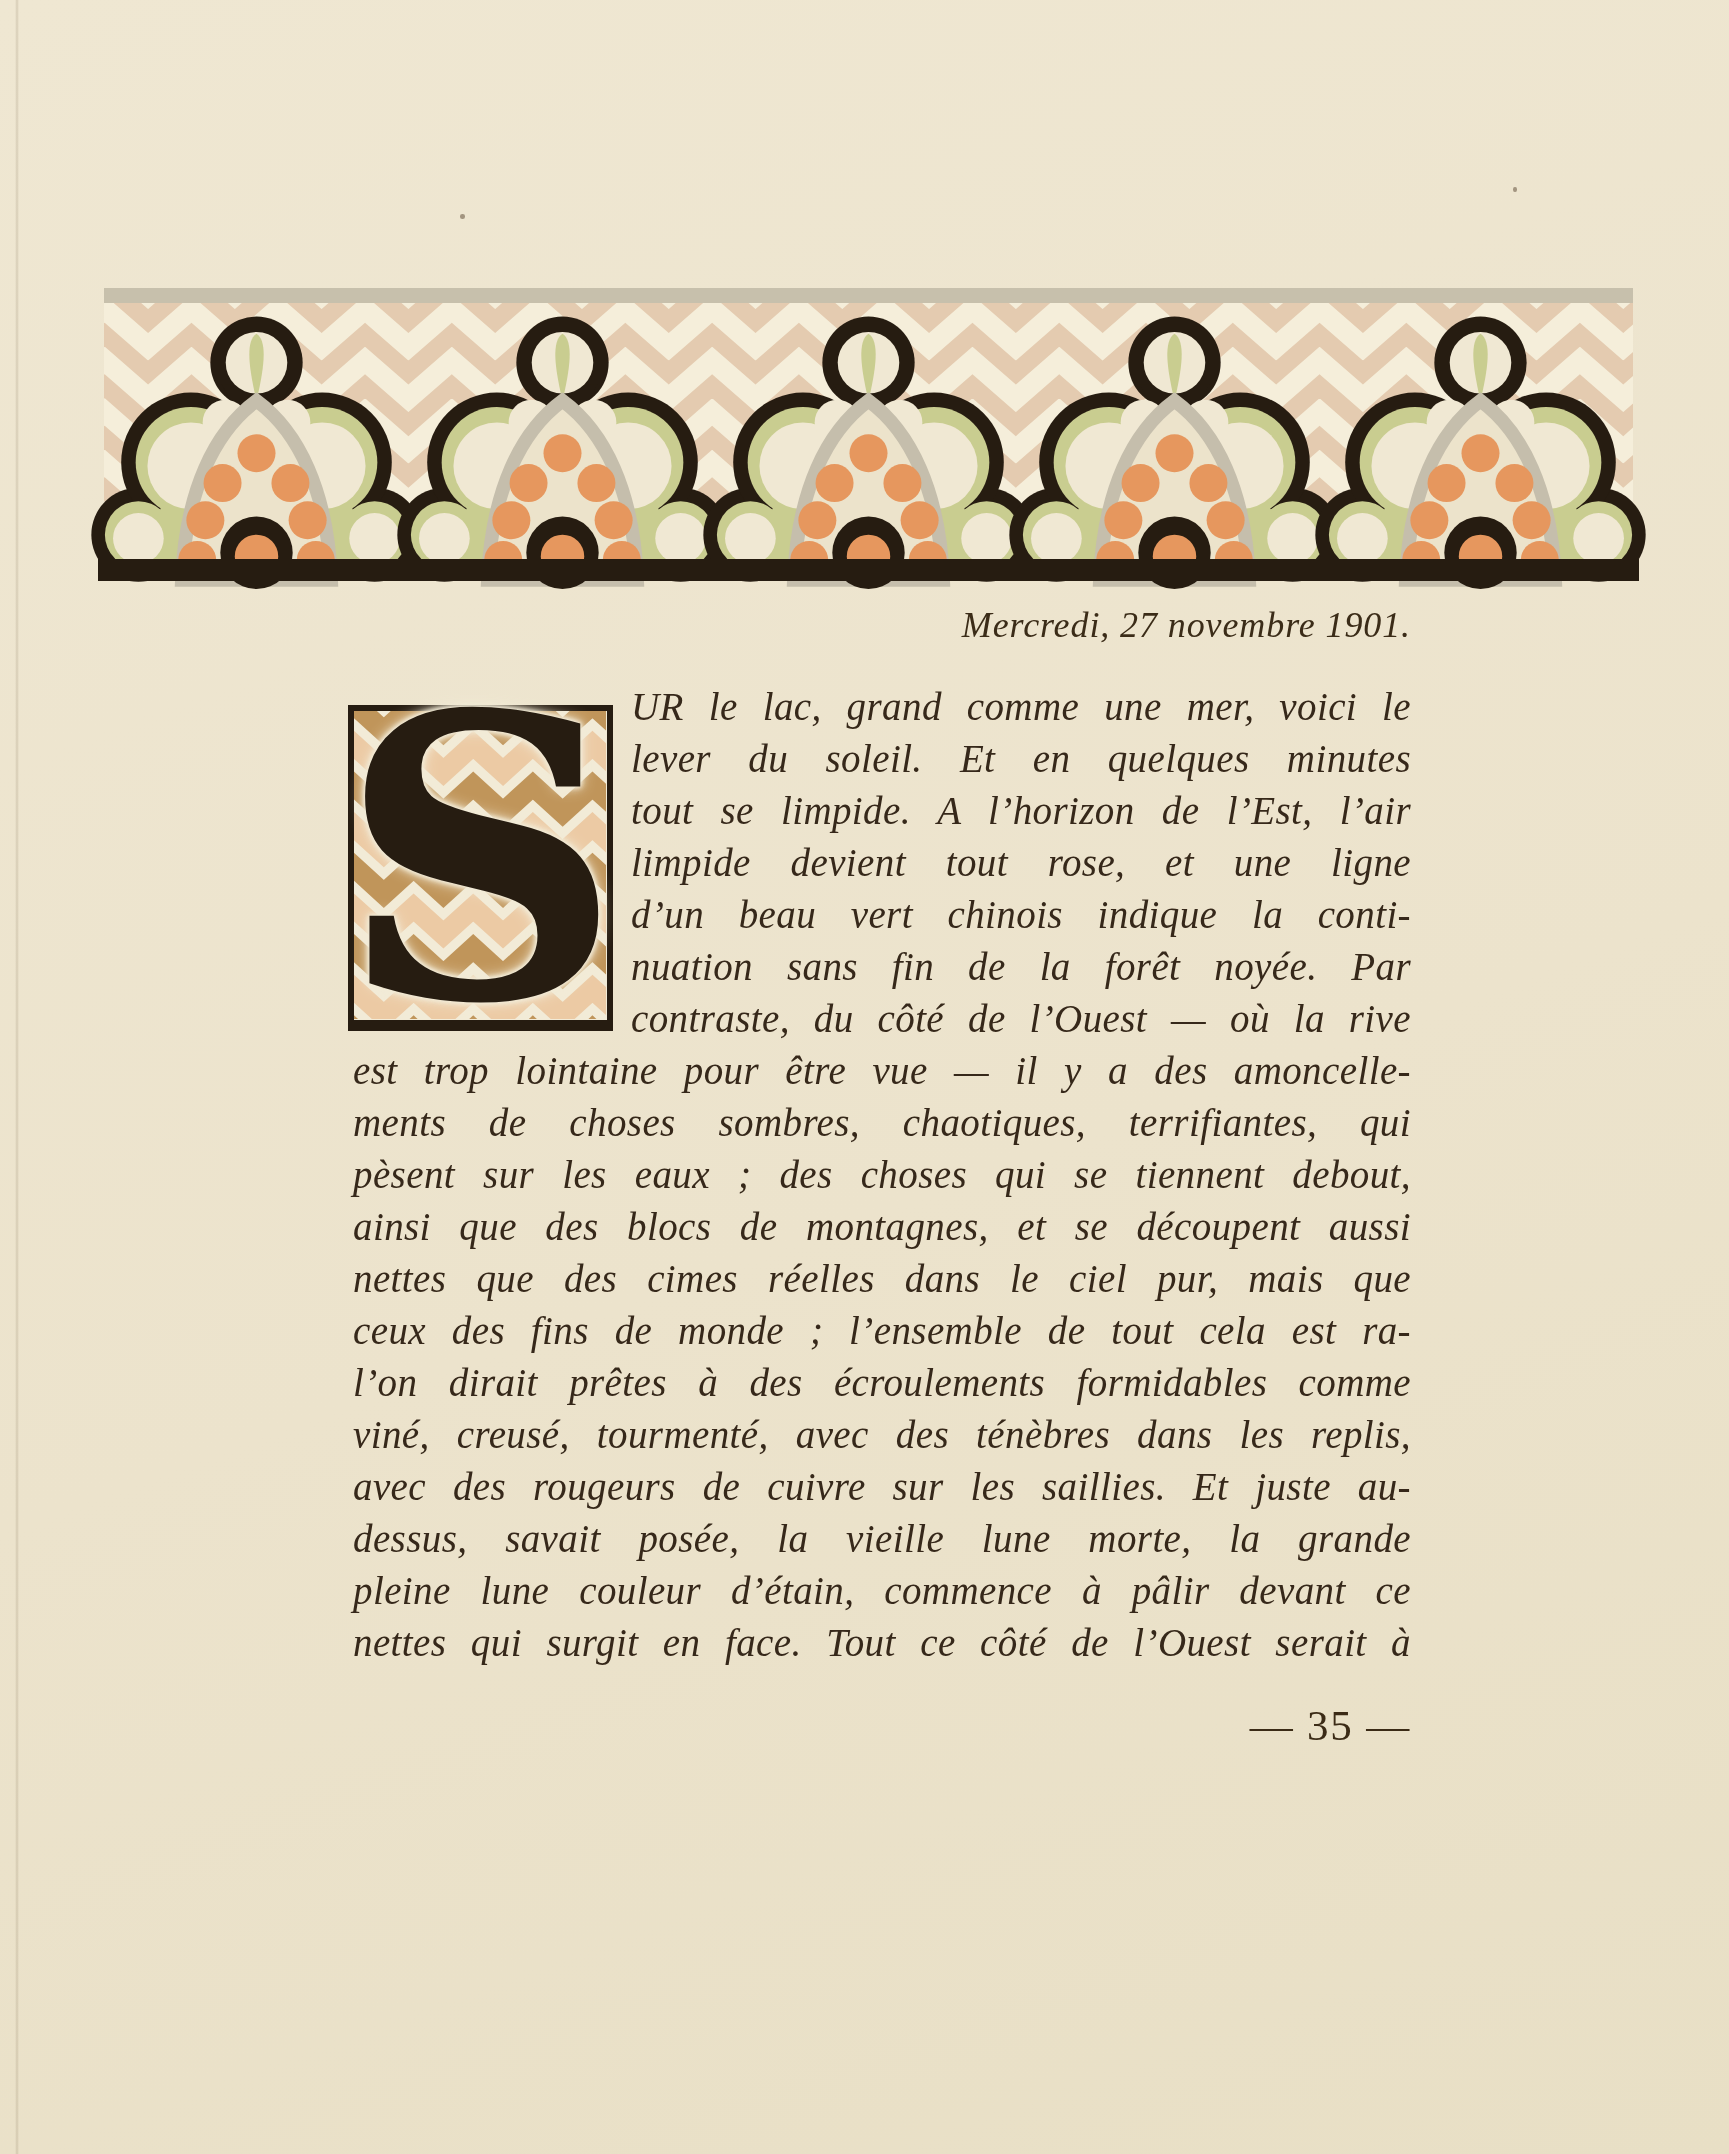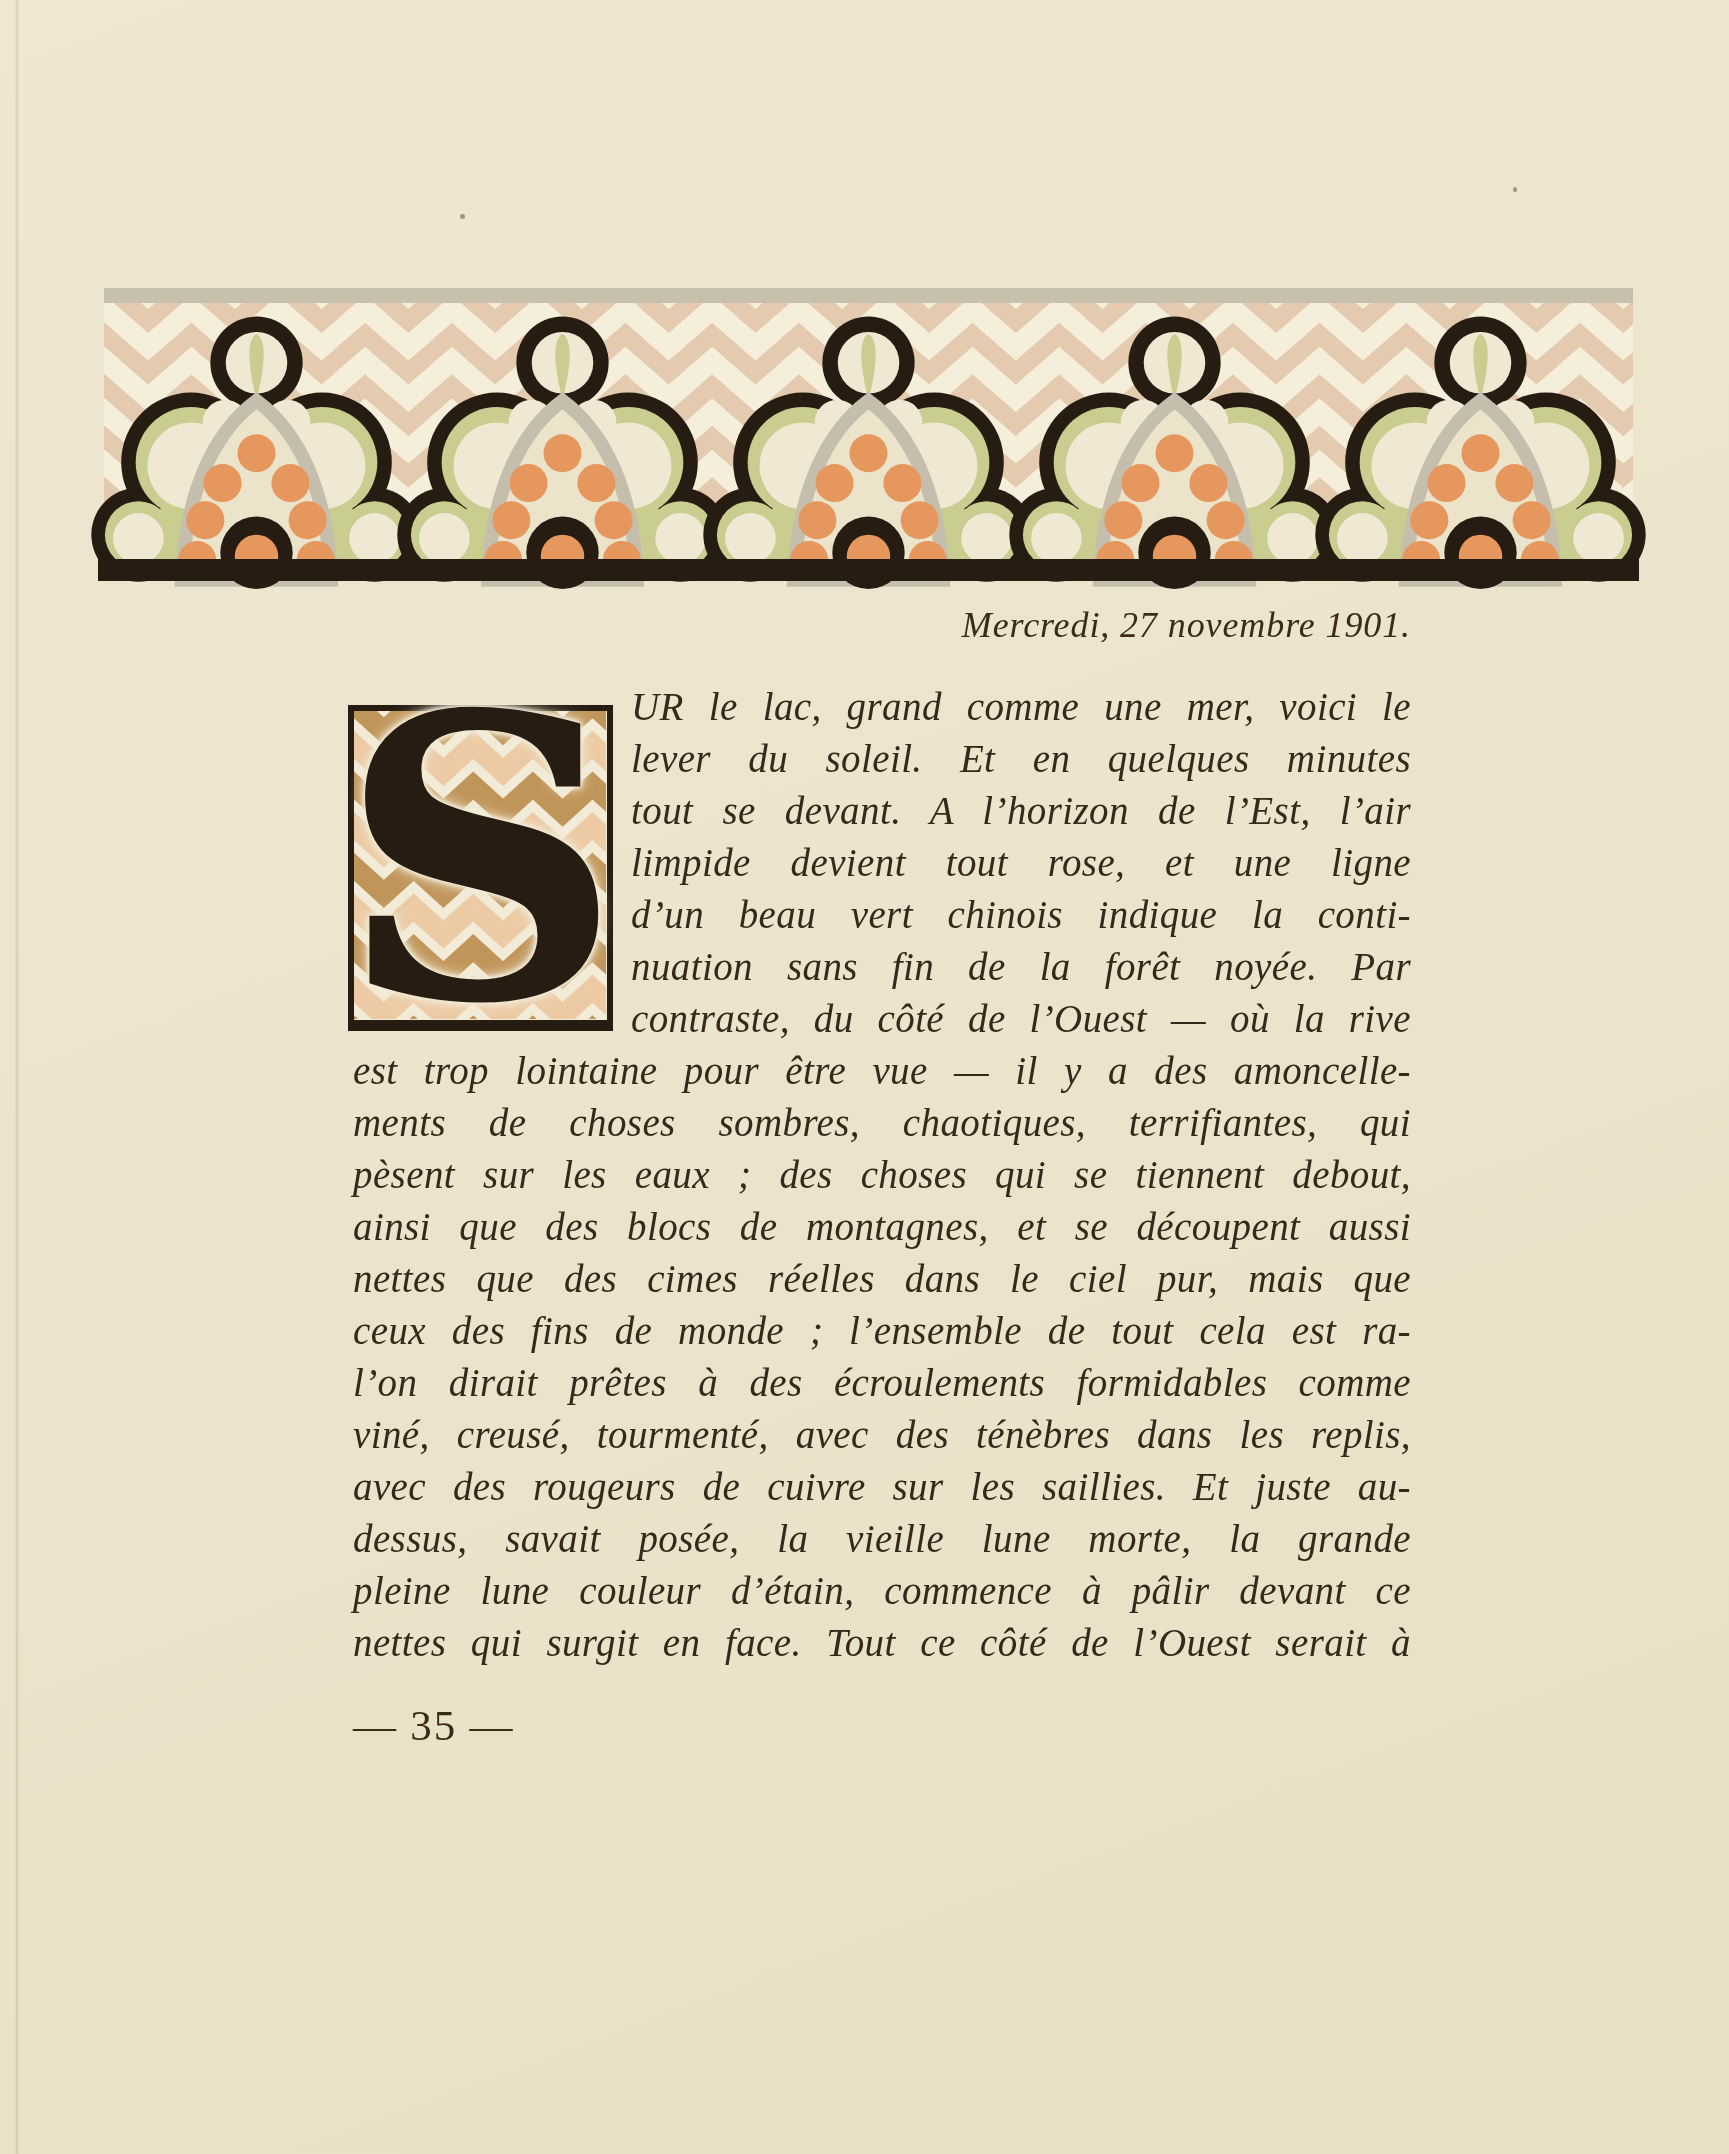--- a/index.html
+++ b/index.html
@@ -42,21 +42,21 @@
   
   .textblock{position:absolute;left:353px;top:681px;width:1058px;color:#36281a;}
   .line{
     height:52px;line-height:52px;font-size:39px;letter-spacing:0.4px;
     text-align:justify;text-align-last:justify;font-style:italic;-moz-text-align-last:justify;
   }
   .line.indent{padding-left:278px;}
   
   .pagenum{
     position:absolute;left:353px;top:1701px;width:1058px;height:54px;
-    text-align:left;font-size:43px;letter-spacing:1.8px;color:#3b2b16;
+    text-align:right;font-size:43px;letter-spacing:1.8px;color:#3b2b16;
   }
 </style>
 </head>
 <body>
 
 <svg width="0" height="0" style="position:absolute" aria-hidden="true">
   <defs>
     <g id="motif">
       <g fill="#261c11">
         <circle cx="38" cy="246" r="52"></circle>
@@ -154,21 +154,21 @@
           <polyline points="-66,307 -33,337 0,307 33,337 66,307 99,337 132,307 165,337 198,307 231,337 264,307 297,337 330,307" fill="none" stroke="#eccaa4" stroke-width="23"></polyline>
           <polyline points="-66,352 -33,382 0,352 33,382 66,352 99,382 132,352 165,382 198,352 231,382 264,352 297,382 330,352" fill="none" stroke="#c0955a" stroke-width="23"></polyline>
         </svg>
       </div>
     <div class="cap-letter">S</div>
   </div>
 
   <div class="textblock" id="textblock">
       <div class="line indent">UR le lac, grand comme une mer, voici le</div>
       <div class="line indent">lever du soleil. Et en quelques minutes</div>
-      <div class="line indent">tout se devant. A l’horizon de l’Est, l’air</div>
+      <div class="line indent">tout se limpide. A l’horizon de l’Est, l’air</div>
       <div class="line indent">limpide devient tout rose, et une ligne</div>
       <div class="line indent">d’un beau vert chinois indique la conti-</div>
       <div class="line indent">nuation sans fin de la forêt noyée. Par</div>
       <div class="line indent">contraste, du côté de l’Ouest — où la rive</div>
       <div class="line">est trop lointaine pour être vue — il y a des amoncelle-</div>
       <div class="line">ments de choses sombres, chaotiques, terrifiantes, qui</div>
       <div class="line">pèsent sur les eaux ; des choses qui se tiennent debout,</div>
       <div class="line">ainsi que des blocs de montagnes, et se découpent aussi</div>
       <div class="line">nettes que des cimes réelles dans le ciel pur, mais que</div>
       <div class="line">ceux des fins de monde ; l’ensemble de tout cela est ra-</div>

